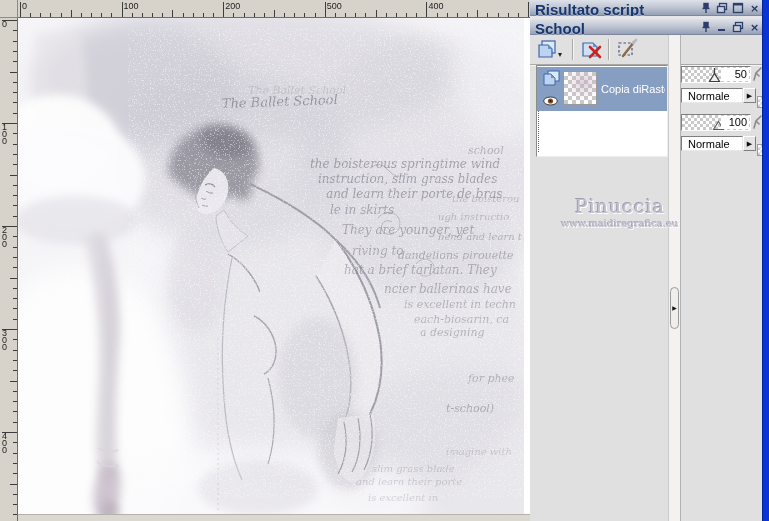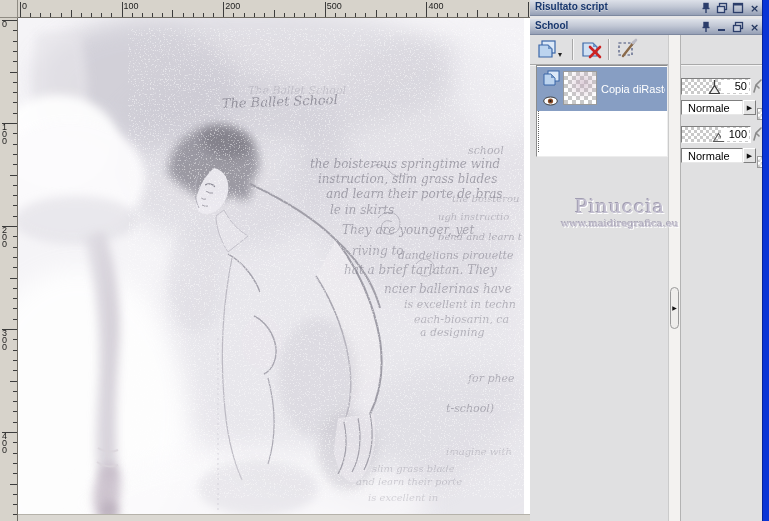--- a/index.html
+++ b/index.html
@@ -44,21 +44,21 @@
   }
   .script-text{font-family:"DejaVu Serif", serif;font-style:italic;fill:#84828e;}
   
   .right-stack{position:absolute;left:530px;top:0;width:232px;height:521px;}
   .titlebar{
     position:absolute;left:0;width:232px;height:16px;
     background:linear-gradient(180deg,#dde1e9 0%,#c2c8d5 45%,#96a0b6 100%);
     border-bottom:1px solid #7d889f;box-sizing:border-box;
   }
   .titlebar .tb-text{
-    position:absolute;left:5px;top:1px;font-size:10px;font-weight:bold;color:#17366d;
+    position:absolute;left:5px;top:1px;font-size:15px;font-weight:bold;color:#17366d;
     text-shadow:0 1px 0 rgba(255,255,255,.35);
   }
   .tb-btn{position:absolute;top:2px;width:13px;height:12px;border:0;background:transparent;padding:0;cursor:default;}
   .tb-btn svg{display:block;}
   .tb-close{font-size:11px;font-weight:bold;color:#24375f;line-height:11px;text-align:center;font-family:"DejaVu Sans",sans-serif;}
   .panel-gap{position:absolute;left:0;top:16px;width:232px;height:3px;background:#e6e6e8;}
   .livelli-body{
     position:absolute;left:0;top:35px;width:232px;height:486px;background:#e0e0e1;
   }
   
@@ -88,21 +88,21 @@
   }
   .thumb-tint{position:absolute;inset:0;background:radial-gradient(circle at 60% 35%, rgba(196,168,188,.55), rgba(196,168,188,0) 60%);}
   .thumb-sketch{position:absolute;inset:0;background:
       radial-gradient(circle at 30% 30%, rgba(120,118,128,.45), rgba(120,118,128,0) 45%),
       radial-gradient(circle at 65% 60%, rgba(150,148,158,.5), rgba(150,148,158,0) 55%),
       #efeef1;}
   .layer-name{position:absolute;left:64px;top:16px;font-size:11px;white-space:nowrap;overflow:hidden;width:64px;}
   .layer-row.selected .layer-name{color:#fff;}
   .layer-row:not(.selected) .layer-name{color:#000;}
   
-  .ctrl-col{position:absolute;left:151px;top:42px;width:67px;height:140px;padding-left:17px;}
+  .ctrl-col{position:absolute;left:151px;top:30px;width:67px;height:140px;padding-left:17px;}
   .op-track{
     position:absolute;left:0;width:70px;height:17px;box-sizing:border-box;
     border-top:1px solid #7f7f7f;border-left:1px solid #7f7f7f;
     border-right:1px solid #fff;border-bottom:1px solid #fff;
     background-size:6px 6px;background-position:0 0,3px 3px;
   }
   .op-num{
     position:absolute;right:1px;top:1px;width:26px;height:13px;background:#fff;
     font-size:11px;color:#000;text-align:right;padding-right:2px;line-height:13px;
   }

